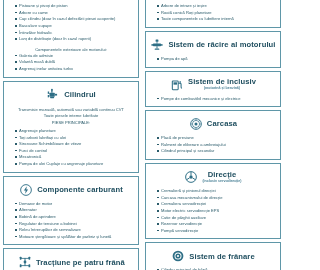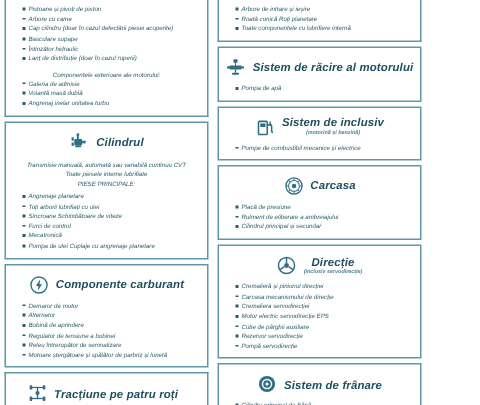--- a/index.html
+++ b/index.html
@@ -4,21 +4,21 @@
 <style>
   html,body{margin:0;padding:0;}
   body{
     width:284px;height:270px;
     background:#ffffff;
     font-family:"Liberation Sans","DejaVu Sans",sans-serif;
     overflow:hidden;
     color:#1f4e5f;
   }
   .page{position:relative;width:284px;height:270px;display:flex;}
-  .col{width:142px;height:270px;position:relative;box-sizing:border-box;font-style:italic;}
+  .col{width:142px;height:270px;position:relative;box-sizing:border-box;}
   .colL{padding:0;}
   .colR{padding:0;}
 
   
   .card{
     box-sizing:border-box;
     border:1px solid #5f97a8;
     background:#ffffff;
     margin:0 3px 3px 3px;
     padding:3px 4px 4px 4px;
@@ -146,21 +146,21 @@
               <rect x="3" y="16" width="3" height="5" rx="1"></rect>
               <rect x="18" y="16" width="3" height="5" rx="1"></rect>
               <rect x="5" y="5" width="14" height="1.4"></rect>
               <rect x="5" y="17.6" width="14" height="1.4"></rect>
               <rect x="11.2" y="5" width="1.6" height="14"></rect>
               <circle cx="12" cy="12" r="2.4"></circle>
             </g>
           </svg>
         </span>
         <span class="sec-title-wrap">
-          <span class="sec-title">Tracțiune pe patru roți</span>
+          <span class="sec-title">Tracțiune pe patru frână</span>
         </span>
       </div>
     </div>
 
   </div>
 
   <div class="col colR">
 
     <div class="card flush-top" style="border-top:none;padding-top:2px;">
       <ul class="bul">

